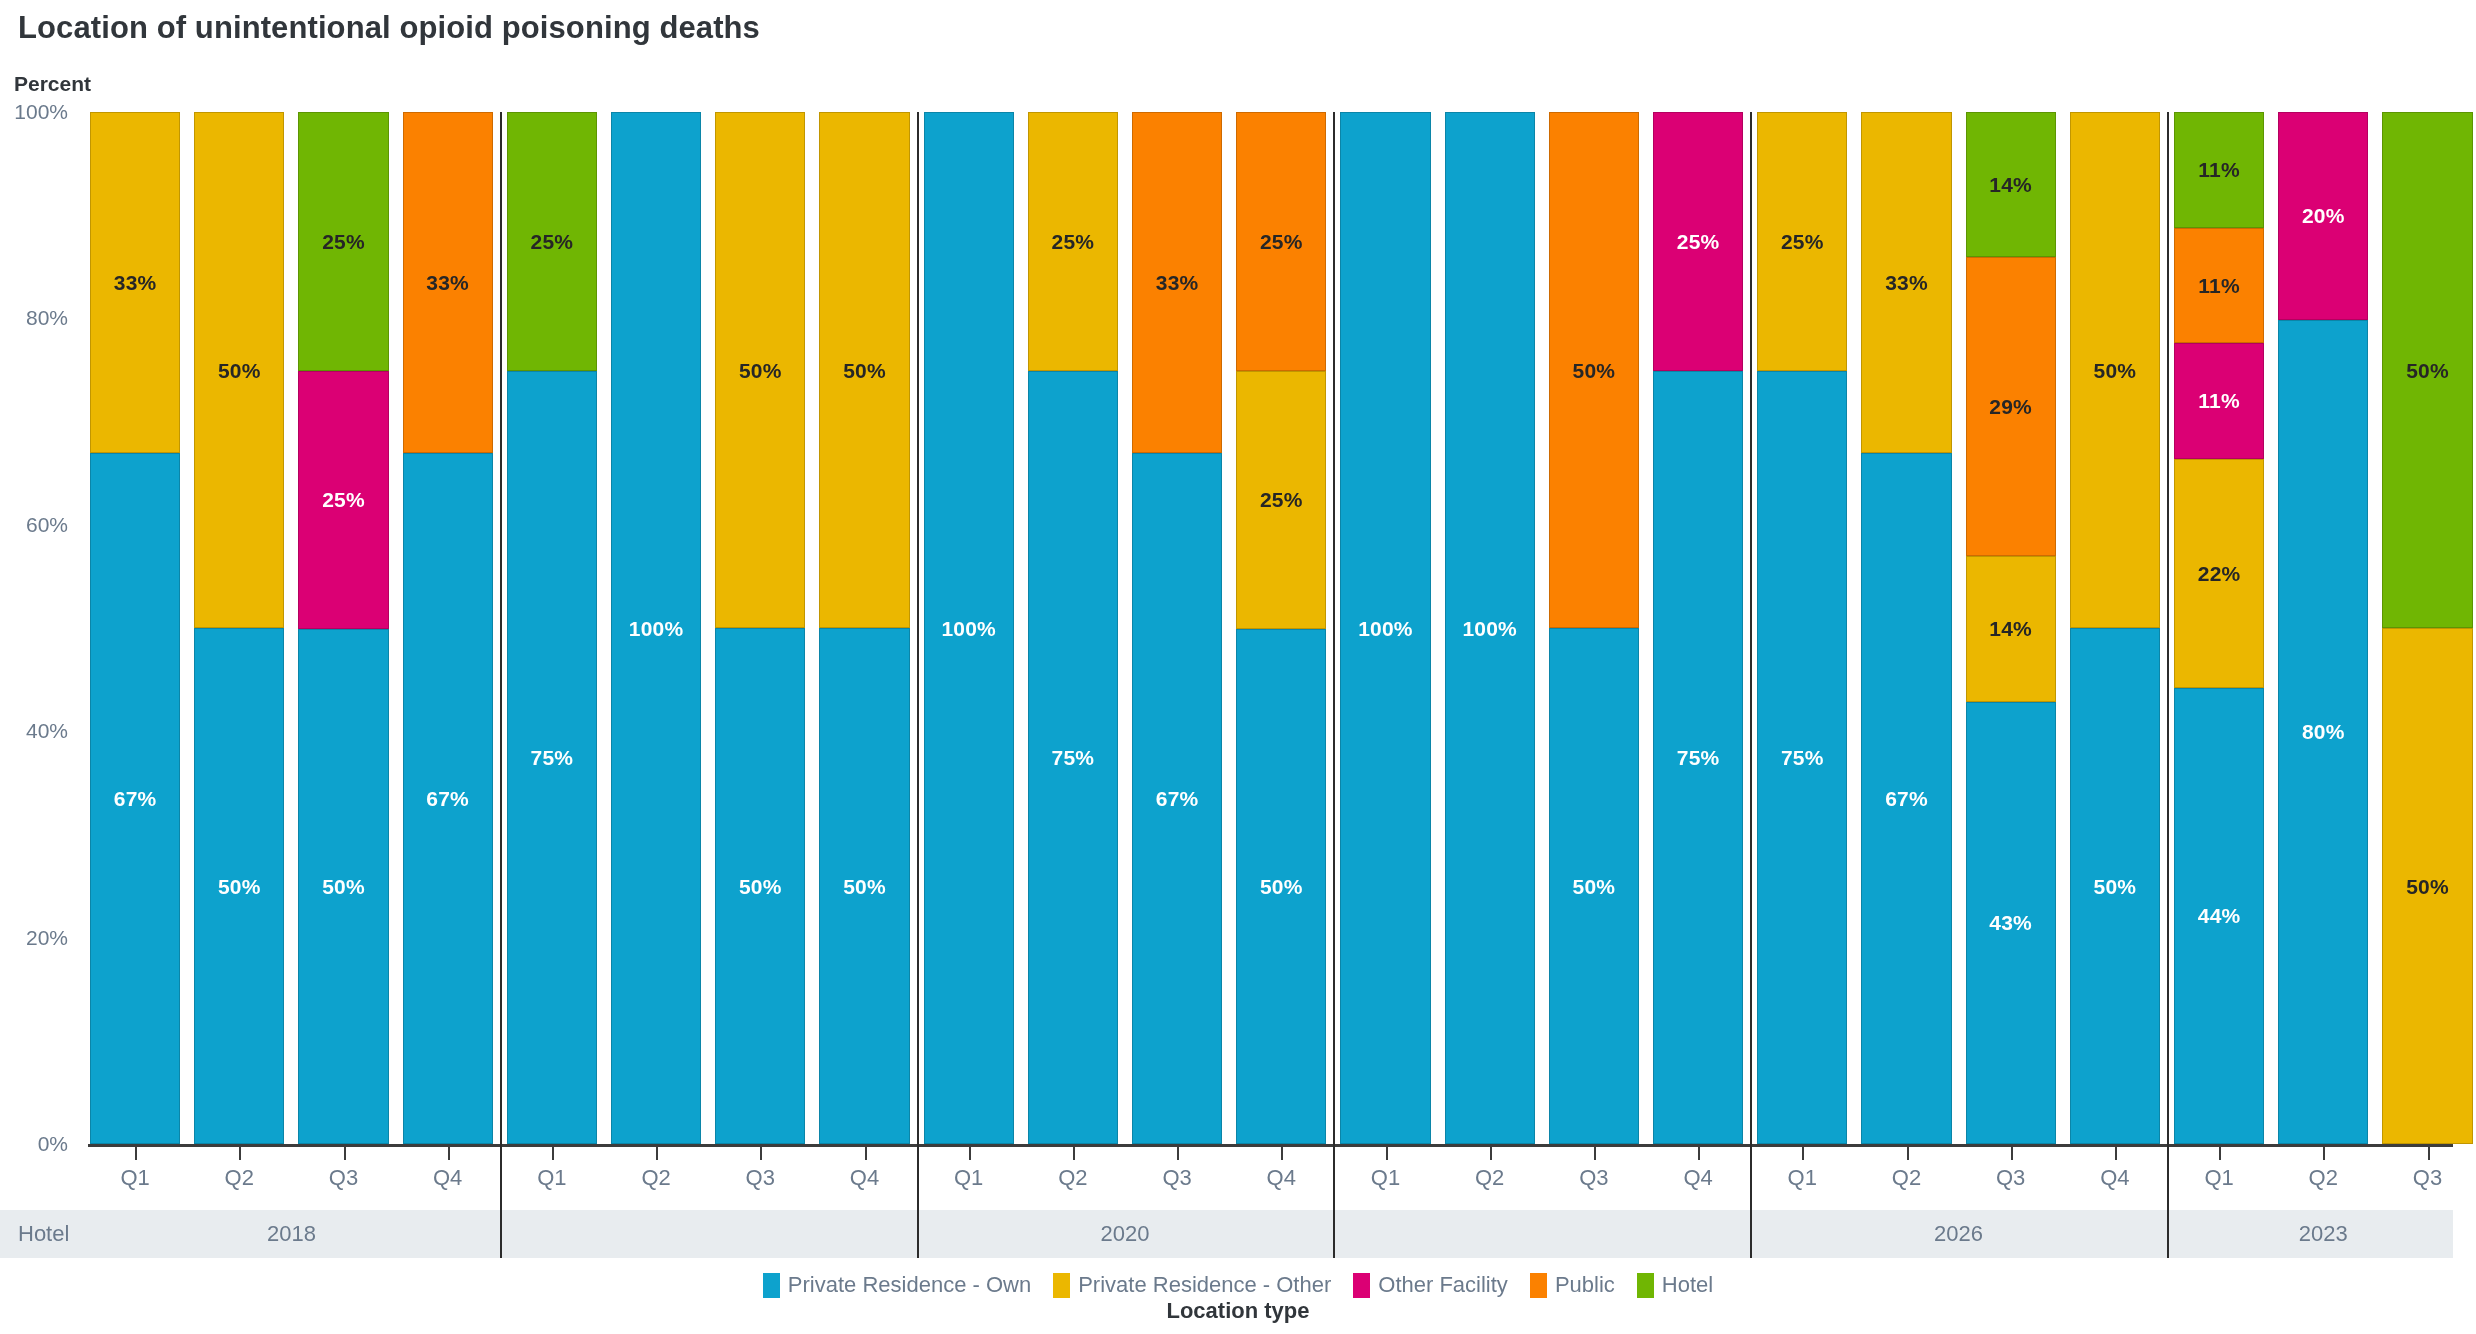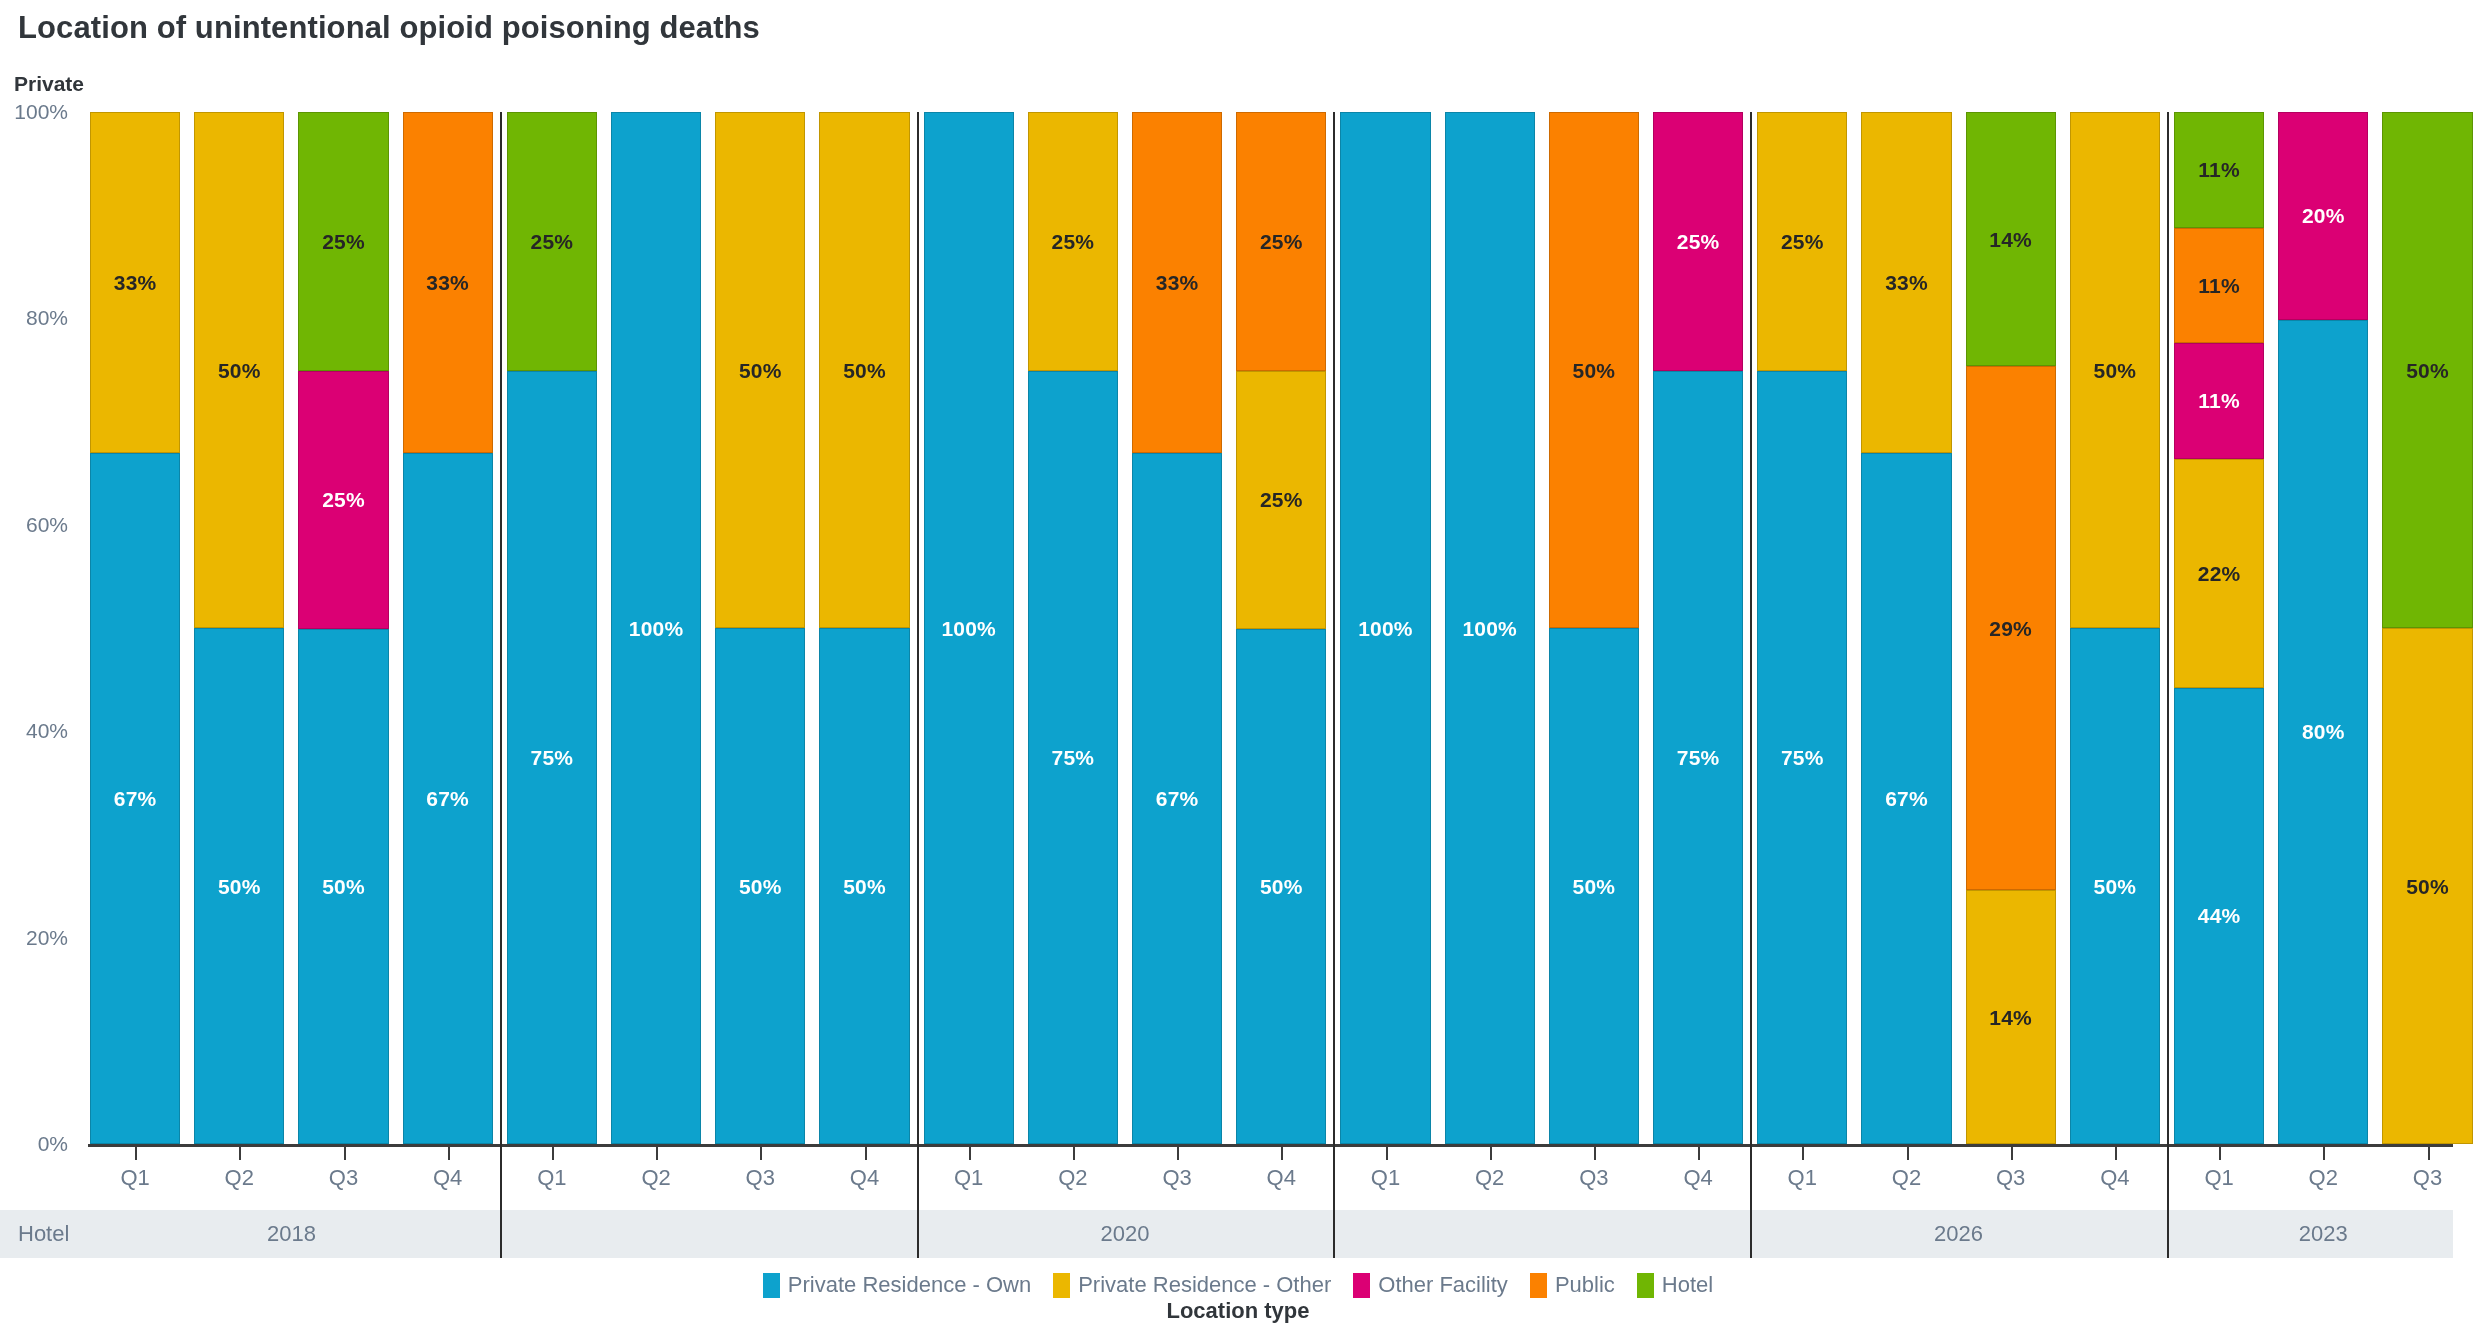--- a/index.html
+++ b/index.html
@@ -194,21 +194,21 @@
   .legend-label {
     font-size: 22px;
     color: #6b7a8c;
     white-space: nowrap;
   }
 </style>
 </head>
 <body>
 
 <div id="chart-title">Location of unintentional opioid poisoning deaths</div>
-<div id="y-axis-title">Private</div>
+<div id="y-axis-title">Percent</div>
 
 <div id="y-ticks">
     <div class="y-tick" style="top: 1032px;">0%</div>
     <div class="y-tick" style="top: 825.6px;">20%</div>
     <div class="y-tick" style="top: 619.2px;">40%</div>
     <div class="y-tick" style="top: 412.8px;">60%</div>
     <div class="y-tick" style="top: 206.4px;">80%</div>
     <div class="y-tick" style="top: 0px;">100%</div>
   </div>
 
@@ -390,20 +390,23 @@
     <div class="bar-slot" style="left: 1877.6px; width: 90.2px;">
       <div class="bar-stack">
         <div class="seg" style="flex: 14 0 0px; background: rgb(112, 182, 3); border: 1px solid rgb(92, 149, 2);">
           <span class="seg-label" style="color: rgb(38, 38, 38);">14%</span>
         </div>
         <div class="seg" style="flex: 29 0 0px; background: rgb(251, 129, 0); border: 1px solid rgb(206, 106, 0);">
           <span class="seg-label" style="color: rgb(38, 38, 38);">29%</span>
         </div>
         <div class="seg" style="flex: 14 0 0px; background: rgb(235, 183, 0); border: 1px solid rgb(193, 150, 0);">
           <span class="seg-label" style="color: rgb(38, 38, 38);">14%</span>
+        </div>
+        <div class="seg" style="flex: 43 0 0px; background: rgb(13, 162, 205); border: 1px solid rgb(11, 133, 168);">
+          <span class="seg-label" style="color: rgb(255, 255, 255);">43%</span>
         </div>
       </div>
     </div>
     <div class="bar-slot" style="left: 1981.8px; width: 90.2px;">
       <div class="bar-stack">
         <div class="seg" style="flex: 50 0 0px; background: rgb(235, 183, 0); border: 1px solid rgb(193, 150, 0);">
           <span class="seg-label" style="color: rgb(38, 38, 38);">50%</span>
         </div>
         <div class="seg" style="flex: 50 0 0px; background: rgb(13, 162, 205); border: 1px solid rgb(11, 133, 168);">
           <span class="seg-label" style="color: rgb(255, 255, 255);">50%</span>

